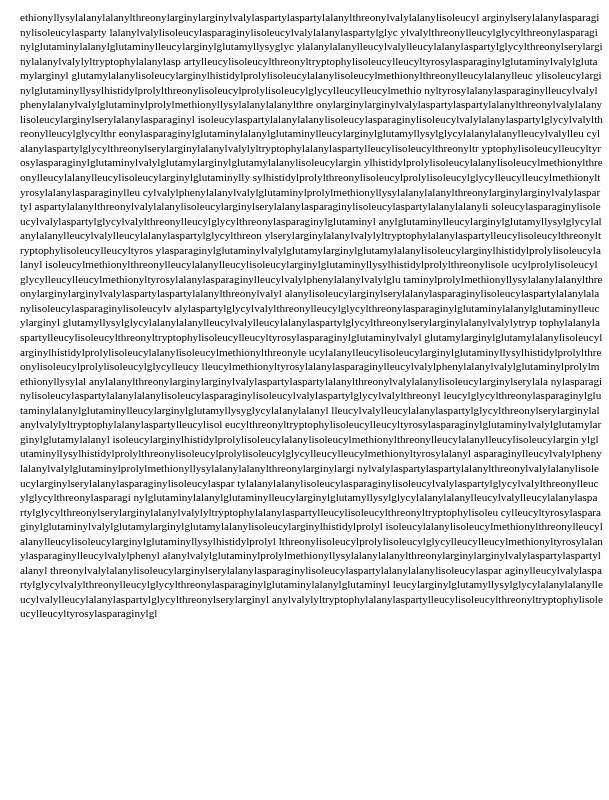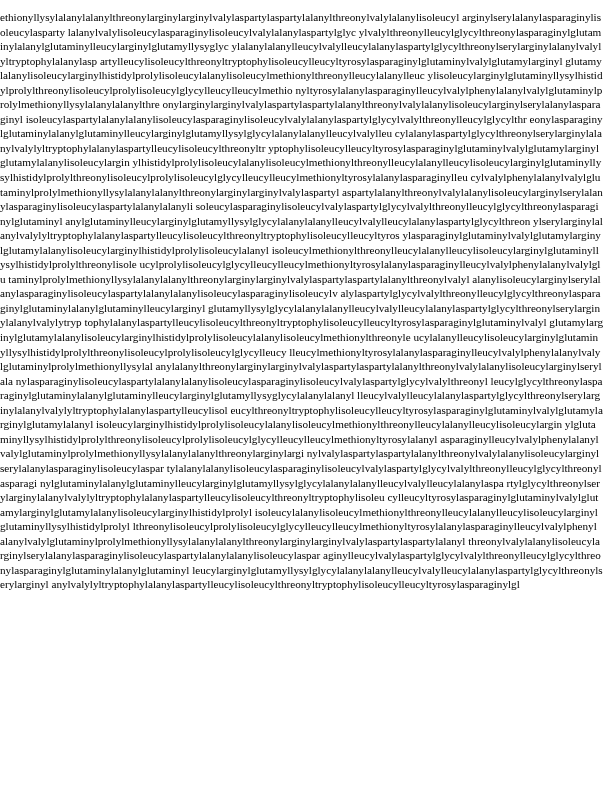--- a/index.html
+++ b/index.html
@@ -10,21 +10,21 @@
   body {
     width: 609px;
     height: 800px;
     overflow: hidden;
     font-family: "Liberation Serif", serif;
   }
   #page {
     width: 609px;
     height: 800px;
     box-sizing: border-box;
-    padding: 10px 6px 0 0;
+    padding: 10px 6px 0 20px;
     background: #ffffff;
     overflow: hidden;
   }
   #protein-text {
     font-family: "Liberation Serif", serif;
     font-size: 11.2px;
     line-height: 14.55px;
     color: #000000;
     text-align: left;
     word-break: break-all;

